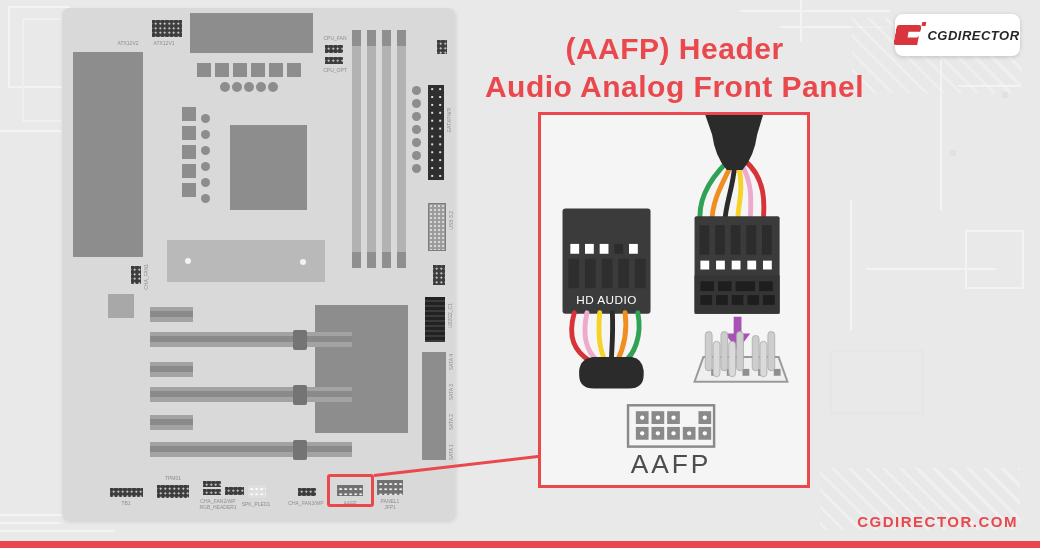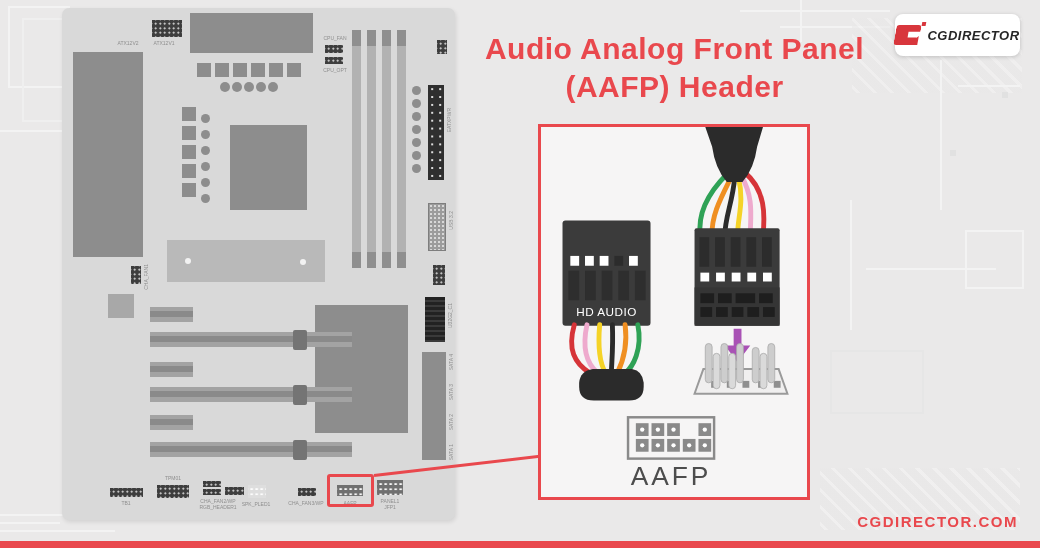--- a/index.html
+++ b/index.html
@@ -26,21 +26,21 @@
   .dotsW{background-image:radial-gradient(circle,#ffffff 1px,transparent 1.3px);background-size:5px 5.2px;background-position:1.2px 1.5px;}
   .atx24{background-color:#2f2f2f;background-image:radial-gradient(circle,#dedede 1.1px,transparent 1.4px);background-size:8px 7.9px;background-position:0.2px 0.2px;}
   .usb3{background:#9c9c9c;border:1px solid #7e7e7e;background-image:radial-gradient(circle,#d8d8d8 0.9px,transparent 1.2px);background-size:4px 4px;}
   .u32{background:#222;background-image:repeating-linear-gradient(180deg,#222 0 3px,#3a3a3a 3px 5px);}
   .m{position:absolute;font-size:5px;line-height:6px;color:#8f8f8f;text-align:center;}
   .v{position:absolute;font-size:5px;color:#8f8f8f;writing-mode:vertical-rl;transform:rotate(180deg);line-height:6px;}
   .hibox{position:absolute;left:327px;top:474px;width:47px;height:33px;box-sizing:border-box;
          border:3px solid #e9484d;border-radius:3px;}
   .callout{position:absolute;left:374px;top:474px;width:167px;height:3px;background:#e9484d;
            transform:rotate(-6.6deg);transform-origin:0 50%;}
-  .panel{position:absolute;left:538px;top:124px;width:266px;height:370px;background:#f6f5f5;
+  .panel{position:absolute;left:538px;top:112px;width:266px;height:370px;background:#f6f5f5;
          border:3px solid #e9484d;}
   
   .title{position:absolute;left:452px;top:30px;width:445px;text-align:center;
          font-size:30px;font-weight:bold;line-height:38px;color:#e9484d;letter-spacing:0.5px;}
   .footer-site{position:absolute;right:22px;bottom:18px;font-size:15px;font-weight:bold;
                letter-spacing:1.5px;color:#e9484d;}
   .bottombar{position:absolute;left:0;bottom:0;width:1040px;height:7px;background:#e9484d;}
   .logo{position:absolute;right:20px;top:14px;width:125px;height:42px;background:#ffffff;
         border-radius:8px;box-shadow:0 1px 4px rgba(0,0,0,.18);display:flex;align-items:center;
         justify-content:center;gap:7px;}
@@ -179,22 +179,22 @@
   <span class="m" style="left:268px;top:492px;width:40px;">AAFP</span>
   <div class="c dotsW" style="left:315px;top:472px;width:26px;height:15px;background-color:#707070;"></div>
   <span class="m" style="left:302px;top:490px;width:52px;">PANEL1</span>
   <span class="m" style="left:302px;top:496px;width:52px;">JFP1</span>
 </div>
 
 <div class="hibox"></div>
 <div class="callout"></div>
 
 <div class="title">
+  <div>(AAFP) Header</div>
   <div>Audio Analog Front Panel</div>
-  <div>(AAFP) Header</div>
 </div>
 
 <div class="panel">
   <svg width="266" height="370" viewBox="0 0 272 376" preserveAspectRatio="none">
 
     <path class="wire" d="M190,48 C170,68 160,88 163,110" fill="none" stroke-width="5" stroke-linecap="round" stroke="#2fa256"></path>
     <path class="wire" d="M195,50 C184,72 174,90 175,110" fill="none" stroke-width="5" stroke-linecap="round" stroke="#ef8f22"></path>
     <path class="wire" d="M198,52 C196,76 188,92 188,110" fill="none" stroke-width="5" stroke-linecap="round" stroke="#2b2b2b"></path>
     <path class="wire" d="M202,52 C208,76 201,92 201,110" fill="none" stroke-width="5" stroke-linecap="round" stroke="#f5d327"></path>
     <path class="wire" d="M205,50 C218,72 214,92 214,110" fill="none" stroke-width="5" stroke-linecap="round" stroke="#eeaacd"></path>

